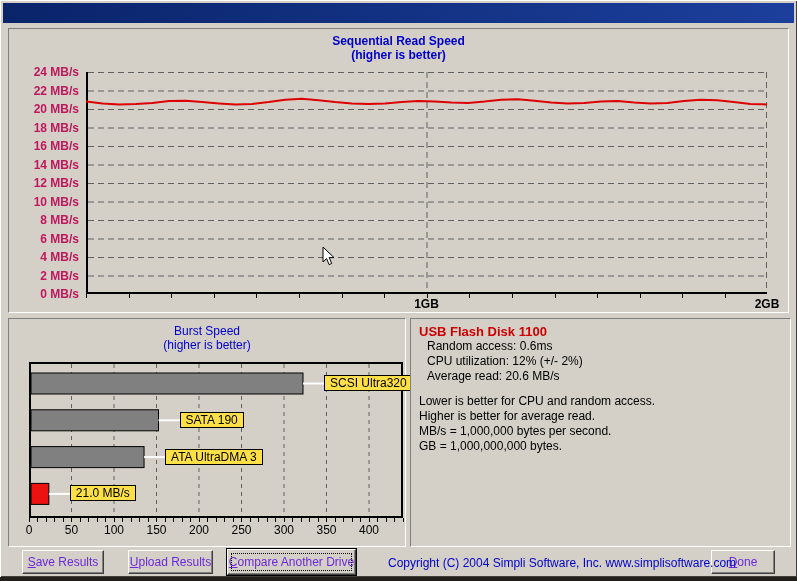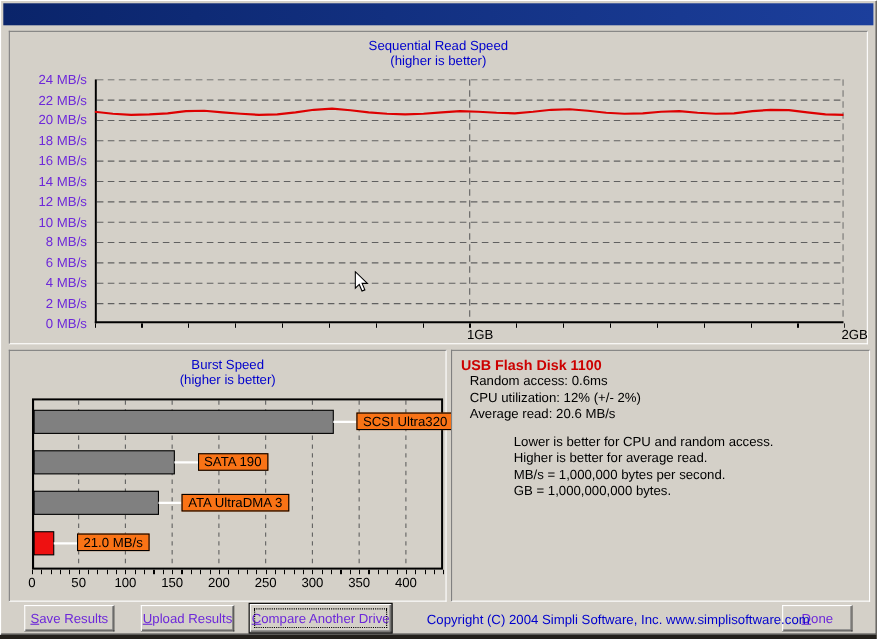--- a/index.html
+++ b/index.html
@@ -3,40 +3,40 @@
 <meta charset="utf-8">
 <style>
   html,body{margin:0;padding:0;}
   body{background:#23201b;font-family:"Liberation Sans",sans-serif;}
   .window{position:relative;width:797px;height:577px;background:#d4d0c8;overflow:hidden;
           box-shadow:inset 1px 1px 0 #ffffff, inset -1px -1px 0 #404040;}
   .titlebar{position:absolute;left:3px;top:3px;right:3px;height:20px;
             background:linear-gradient(90deg,#0a246a,#1c3f9c);color:#fff;font-weight:bold;
             font-size:12px;line-height:20px;padding-left:5px;white-space:pre;overflow:hidden;}
   .panel{position:absolute;border:1px solid;border-color:#808080 #ffffff #ffffff #808080;background:#d4d0c8;}
-  #seq-panel{left:8px;top:28px;width:779px;height:283px;}
+  #seq-panel{left:8px;top:28px;width:779px;height:283px;font-weight:bold;}
   #burst-panel{left:8px;top:318px;width:396px;height:227px;}
   #info-panel{left:410px;top:318px;width:379px;height:227px;}
   .chart-title{position:absolute;left:0;right:0;text-align:center;color:#0000cc;font-size:12px;}
   .t1{top:5px;} .t2{top:19px;}
   #seq-svg{position:absolute;left:77px;top:43px;}
   #burst-svg{position:absolute;left:20px;top:43px;}
-  .ytick{position:absolute;left:6px;width:64px;text-align:right;font-size:12px;color:#6d28d9;line-height:14px;}
-  .sxtick{position:absolute;width:44px;text-align:right;font-size:12px;color:#000;top:268px;}
+  .ytick{position:absolute;left:6px;width:64px;text-align:right;font-size:12px;color:#be185d;line-height:14px;}
+  .sxtick{position:absolute;width:44px;text-align:center;font-size:12px;color:#000;top:268px;}
   .bxtick{position:absolute;width:44px;text-align:center;font-size:12px;color:#000;top:204px;}
   .seq-ticks{position:absolute;left:77px;top:265px;width:682px;height:4px;
              background:repeating-linear-gradient(90deg,#000 0 1px,transparent 1px 42.6px);}
   .burst-ticks{position:absolute;left:20px;top:199px;width:375px;height:4px;
              background:repeating-linear-gradient(90deg,#000 0 1px,transparent 1px 8.5px);}
-  .bar-label{position:absolute;background:#f97316;border:1px solid #000;font-size:12px;
+  .bar-label{position:absolute;background:#fde047;border:1px solid #000;font-size:12px;
              padding:0 5px;line-height:14px;height:14px;white-space:nowrap;color:#000;}
   .info-pad{padding:5px 8px 0 8px;font-size:12px;color:#000;}
   .drive-title{color:#cc0000;font-weight:bold;font-size:13px;line-height:15px;}
   .detail-line{margin-left:8px;line-height:15px;}
-  .notes{margin-top:10px;margin-left:48px;}
+  .notes{margin-top:10px;}
   .note-line{line-height:15px;}
   .btn{position:absolute;height:24px;background:#d4d0c8;border:1px solid;
        border-color:#ffffff #404040 #404040 #ffffff;box-shadow:inset -1px -1px 0 #808080;
        font-size:12px;font-family:"Liberation Sans",sans-serif;text-align:center;color:#6d28d9;padding:0;cursor:default;}
   #btn-save{left:22px;top:550px;width:82px;}
   #btn-upload{left:128px;top:550px;width:85px;}
   #btn-compare{left:227px;top:549px;width:129px;height:26px;outline:1px solid #000;}
   #btn-compare::after{content:"";position:absolute;left:3px;top:3px;right:3px;bottom:3px;border:1px dotted #000;}
   #btn-done{left:711px;top:550px;width:64px;}
   .copyright{position:absolute;left:388px;top:556px;color:#0000cc;font-size:12px;}

